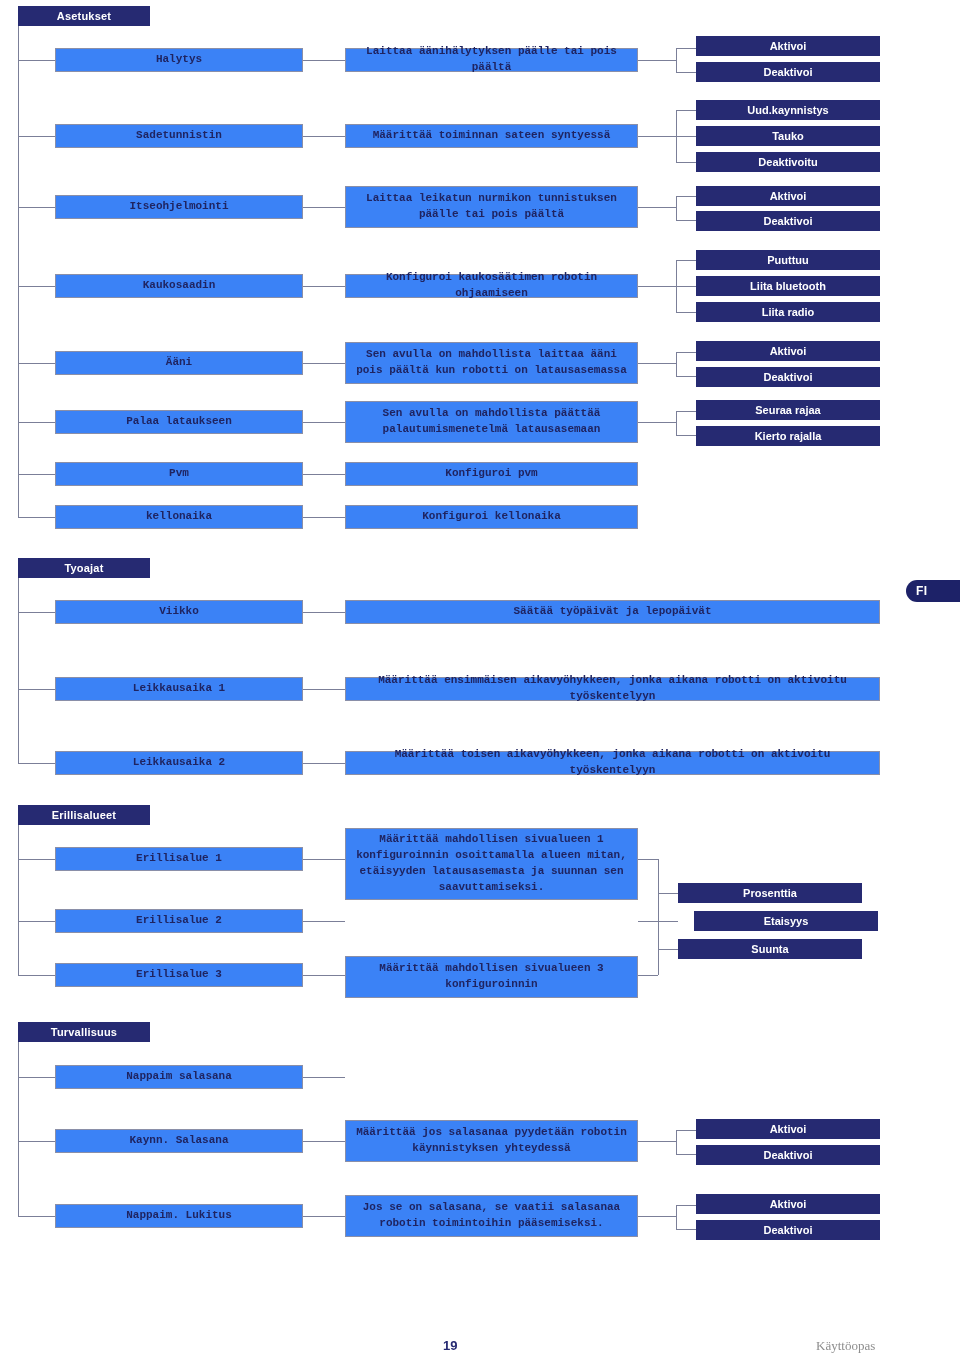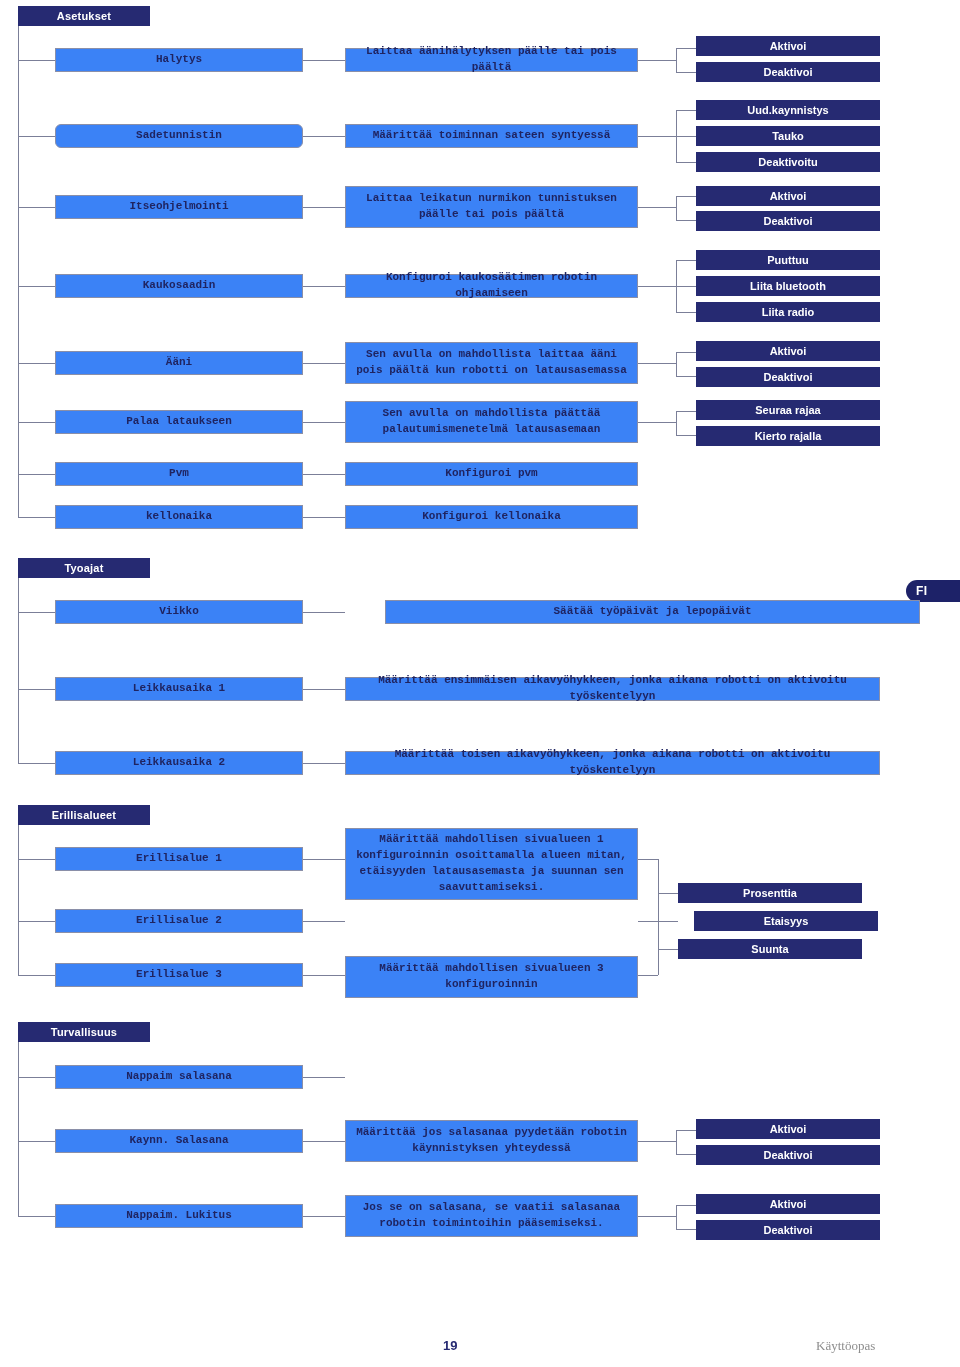--- a/index.html
+++ b/index.html
@@ -108,21 +108,21 @@
   <div class="hline" style="left:303px; top:60px; width:42px;"></div>
   <div class="wbox" style="left:345px; top:48px; width:293px; height:24px;">Laittaa äänihälytyksen päälle tai pois päältä</div>
   <div class="hline" style="left:638px; top:60px; width:38px;"></div>
   <div class="vline" style="left:676px; top:48px; height:24px;"></div>
   <div class="hline" style="left:676px; top:48px; width:20px;"></div>
   <div class="hline" style="left:676px; top:72px; width:20px;"></div>
   <div class="nbox" style="left:696px; top:36px; width:184px; height:20px;">Aktivoi</div>
   <div class="nbox" style="left:696px; top:62px; width:184px; height:20px;">Deaktivoi</div>
 
   <div class="hline" style="left:18px; top:136px; width:37px;"></div>
-  <div class="wbox" style="left:55px; top:124px; width:248px; height:24px;border-radius:6px;">Sadetunnistin</div>
+  <div class="wbox" style="left:55px; top:124px; width:248px; height:24px;">Sadetunnistin</div>
   <div class="hline" style="left:303px; top:136px; width:42px;"></div>
   <div class="wbox" style="left:345px; top:124px; width:293px; height:24px;">Määrittää toiminnan sateen syntyessä</div>
   <div class="hline" style="left:638px; top:136px; width:38px;"></div>
   <div class="vline" style="left:676px; top:110px; height:52px;"></div>
   <div class="hline" style="left:676px; top:110px; width:20px;"></div>
   <div class="hline" style="left:676px; top:136px; width:20px;"></div>
   <div class="hline" style="left:676px; top:162px; width:20px;"></div>
   <div class="nbox" style="left:696px; top:100px; width:184px; height:20px;">Uud.kaynnistys</div>
   <div class="nbox" style="left:696px; top:126px; width:184px; height:20px;">Tauko</div>
   <div class="nbox" style="left:696px; top:152px; width:184px; height:20px;">Deaktivoitu</div>
@@ -184,21 +184,21 @@
   <div class="wbox" style="left:345px; top:505px; width:293px; height:24px;">Konfiguroi kellonaika</div>
 
   <div class="section-chip" style="left:18px; top:558px; width:132px; height:20px;">Tyoajat</div>
   <div class="vline" style="left:18px; top:578px; height:185px;"></div>
 
   <div class="fi-tab" style="left:906px; top:580px; width:60px; height:22px;">FI</div>
 
   <div class="hline" style="left:18px; top:612px; width:37px;"></div>
   <div class="wbox" style="left:55px; top:600px; width:248px; height:24px;">Viikko</div>
   <div class="hline" style="left:303px; top:612px; width:42px;"></div>
-  <div class="wbox" style="left:345px; top:600px; width:535px; height:24px;margin-left:40px;">Säätää työpäivät ja lepopäivät</div>
+  <div class="wbox" style="left:345px; top:600px; width:535px; height:24px;">Säätää työpäivät ja lepopäivät</div>
 
   <div class="hline" style="left:18px; top:689px; width:37px;"></div>
   <div class="wbox" style="left:55px; top:677px; width:248px; height:24px;">Leikkausaika  1</div>
   <div class="hline" style="left:303px; top:689px; width:42px;"></div>
   <div class="wbox" style="left:345px; top:677px; width:535px; height:24px;">Määrittää ensimmäisen aikavyöhykkeen, jonka aikana robotti on aktivoitu työskentelyyn</div>
 
   <div class="hline" style="left:18px; top:763px; width:37px;"></div>
   <div class="wbox" style="left:55px; top:751px; width:248px; height:24px;">Leikkausaika 2</div>
   <div class="hline" style="left:303px; top:763px; width:42px;"></div>
   <div class="wbox" style="left:345px; top:751px; width:535px; height:24px;">Määrittää toisen aikavyöhykkeen, jonka aikana robotti on aktivoitu työskentelyyn</div>

